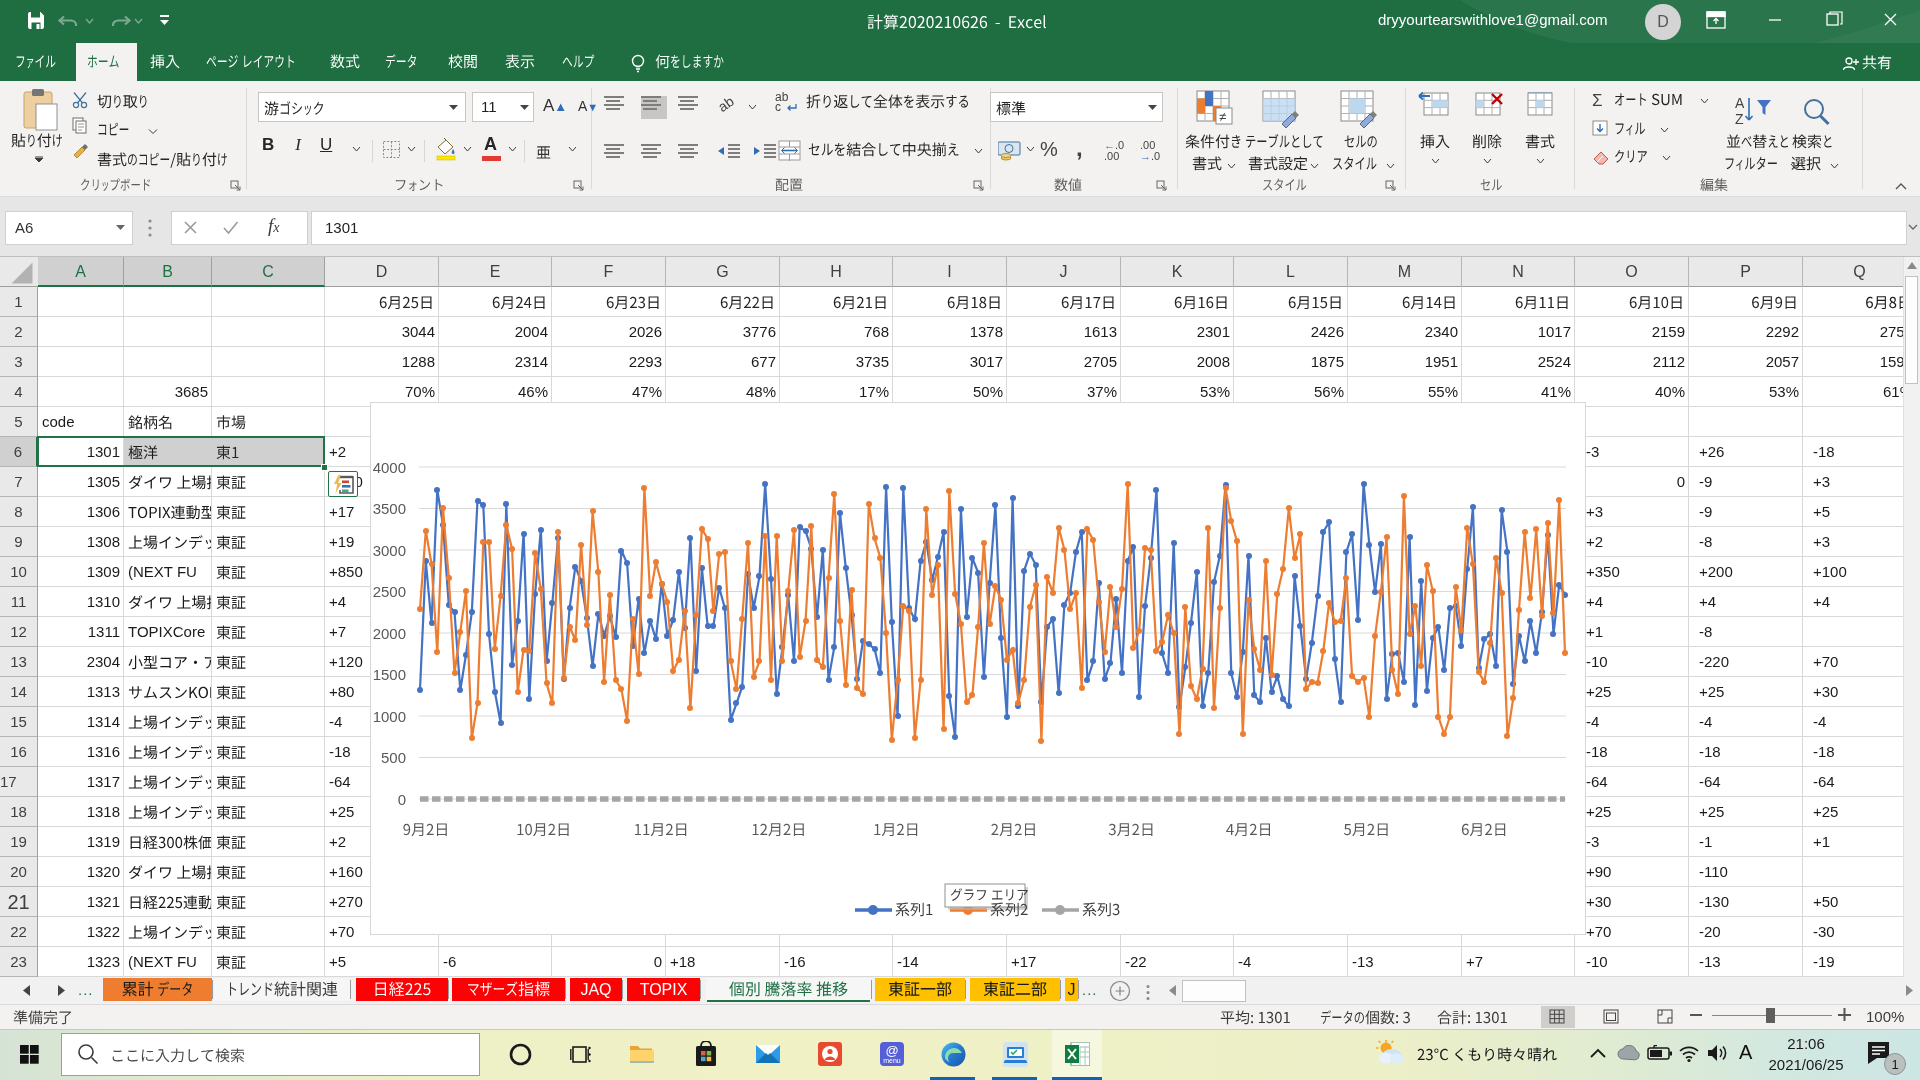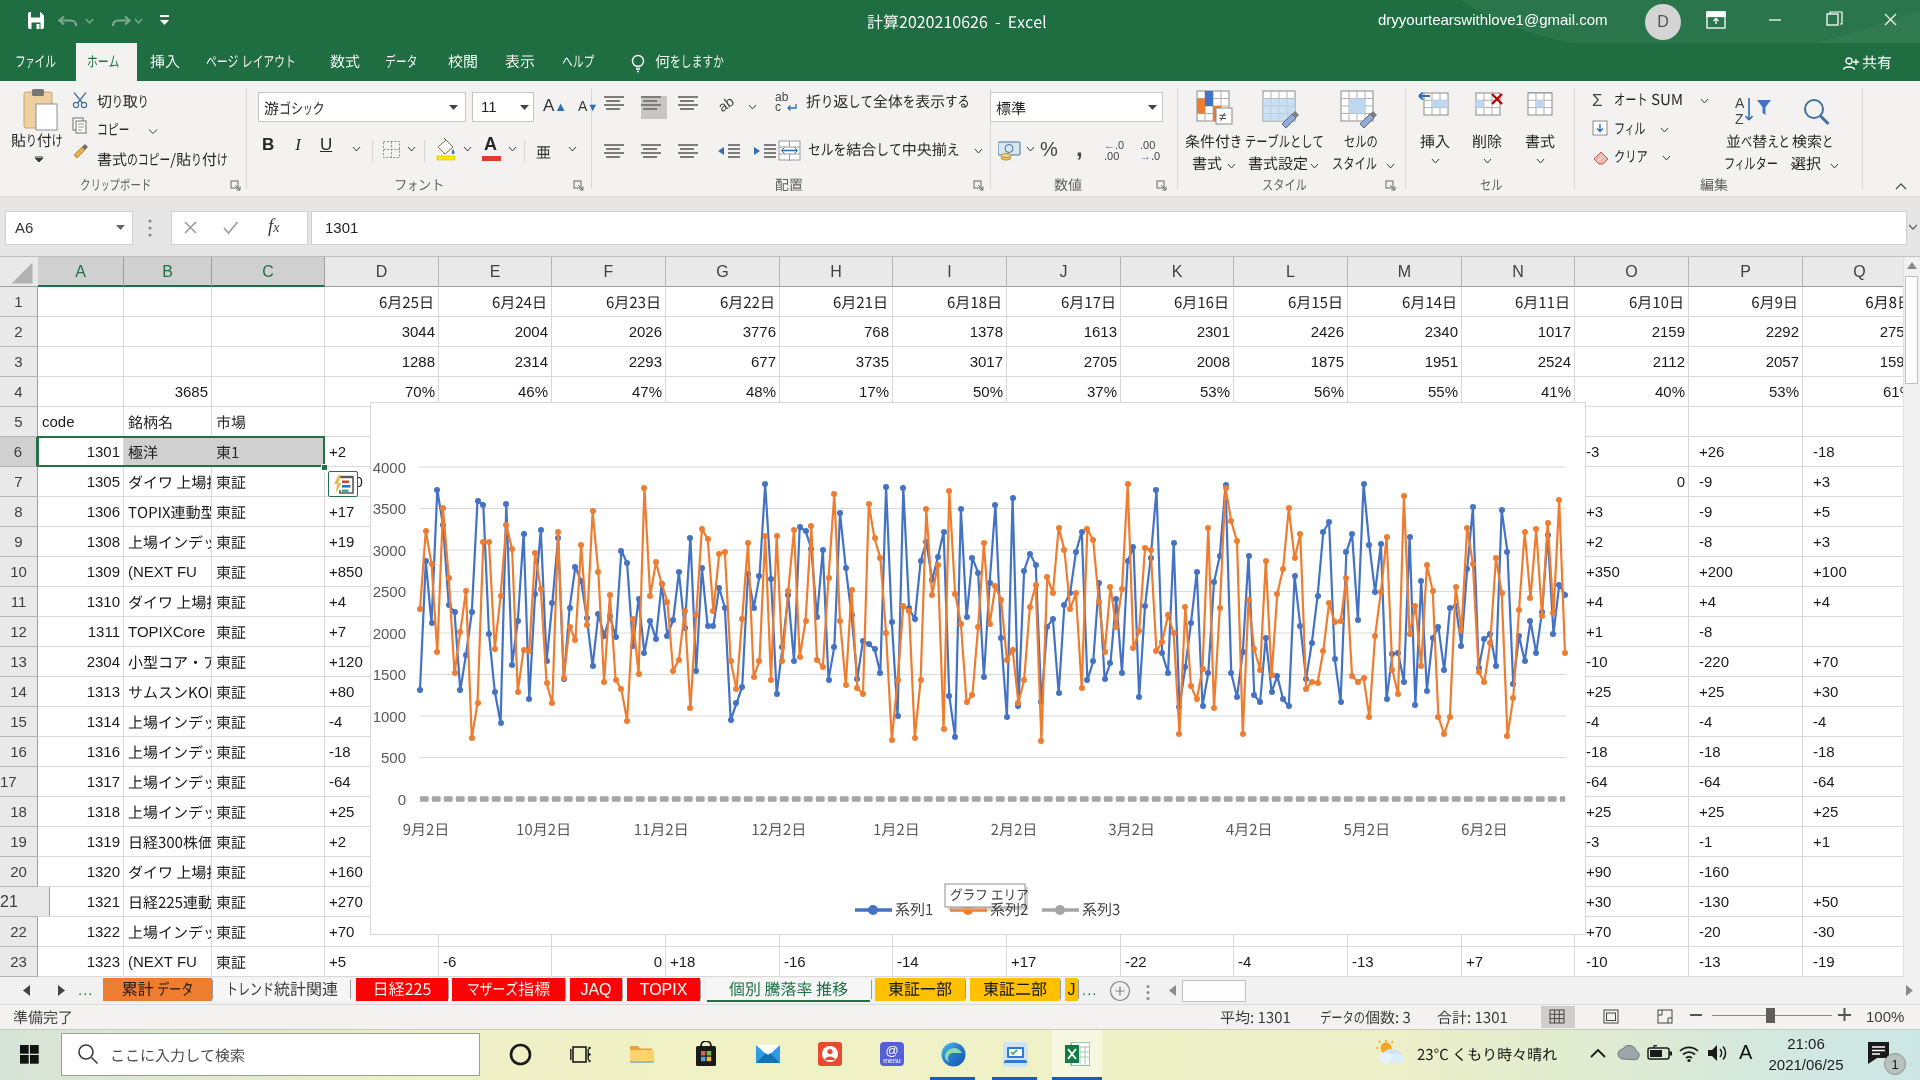--- a/index.html
+++ b/index.html
@@ -393,21 +393,21 @@
 <div class="abs" style="left:0;top:587px;width:38px;height:30px;background:#e9e9e9;border-right:1px solid #9f9f9f;border-bottom:1px solid #b5b5b5;text-align:center;line-height:30px;font-size:15px;color:#3f3f3f">11</div>
 <div class="abs" style="left:0;top:617px;width:38px;height:30px;background:#e9e9e9;border-right:1px solid #9f9f9f;border-bottom:1px solid #b5b5b5;text-align:center;line-height:30px;font-size:15px;color:#3f3f3f">12</div>
 <div class="abs" style="left:0;top:647px;width:38px;height:30px;background:#e9e9e9;border-right:1px solid #9f9f9f;border-bottom:1px solid #b5b5b5;text-align:center;line-height:30px;font-size:15px;color:#3f3f3f">13</div>
 <div class="abs" style="left:0;top:677px;width:38px;height:30px;background:#e9e9e9;border-right:1px solid #9f9f9f;border-bottom:1px solid #b5b5b5;text-align:center;line-height:30px;font-size:15px;color:#3f3f3f">14</div>
 <div class="abs" style="left:0;top:707px;width:38px;height:30px;background:#e9e9e9;border-right:1px solid #9f9f9f;border-bottom:1px solid #b5b5b5;text-align:center;line-height:30px;font-size:15px;color:#3f3f3f">15</div>
 <div class="abs" style="left:0;top:737px;width:38px;height:30px;background:#e9e9e9;border-right:1px solid #9f9f9f;border-bottom:1px solid #b5b5b5;text-align:center;line-height:30px;font-size:15px;color:#3f3f3f">16</div>
 <div class="abs" style="left:0;top:767px;width:38px;height:30px;background:#e9e9e9;border-right:1px solid #9f9f9f;border-bottom:1px solid #b5b5b5;line-height:30px;font-size:15px;color:#3f3f3f">17</div>
 <div class="abs" style="left:0;top:797px;width:38px;height:30px;background:#e9e9e9;border-right:1px solid #9f9f9f;border-bottom:1px solid #b5b5b5;text-align:center;line-height:30px;font-size:15px;color:#3f3f3f">18</div>
 <div class="abs" style="left:0;top:827px;width:38px;height:30px;background:#e9e9e9;border-right:1px solid #9f9f9f;border-bottom:1px solid #b5b5b5;text-align:center;line-height:30px;font-size:15px;color:#3f3f3f">19</div>
 <div class="abs" style="left:0;top:857px;width:38px;height:30px;background:#e9e9e9;border-right:1px solid #9f9f9f;border-bottom:1px solid #b5b5b5;text-align:center;line-height:30px;font-size:15px;color:#3f3f3f">20</div>
-<div class="abs" style="left:0;top:887px;width:50px;height:30px;background:#e9e9e9;border-right:1px solid #9f9f9f;border-bottom:1px solid #b5b5b5;line-height:30px;font-size:16px;color:#3f3f3f">21</div>
+<div class="abs" style="left:0;top:887px;width:38px;height:30px;background:#e9e9e9;border-right:1px solid #9f9f9f;border-bottom:1px solid #b5b5b5;text-align:center;line-height:30px;font-size:20px;color:#3f3f3f">21</div>
 <div class="abs" style="left:0;top:917px;width:38px;height:30px;background:#e9e9e9;border-right:1px solid #9f9f9f;border-bottom:1px solid #b5b5b5;text-align:center;line-height:30px;font-size:15px;color:#3f3f3f">22</div>
 <div class="abs" style="left:0;top:947px;width:38px;height:30px;background:#e9e9e9;border-right:1px solid #9f9f9f;border-bottom:1px solid #b5b5b5;text-align:center;line-height:30px;font-size:15px;color:#3f3f3f">23</div>
 <svg class="abs" style="left:0;top:287px" width="1920" height="690" stroke="#d9d9d9" fill="none">
     <path d="M123.5 0 V690"></path>
     <path d="M211.5 0 V690"></path>
     <path d="M324.5 0 V690"></path>
     <path d="M438.5 0 V690"></path>
     <path d="M551.5 0 V690"></path>
     <path d="M665.5 0 V690"></path>
     <path d="M779.5 0 V690"></path>
@@ -566,21 +566,21 @@
 <div class="num" style="left:1699px;top:557px">+200</div>
 <div class="num" style="left:1699px;top:587px">+4</div>
 <div class="num" style="left:1699px;top:617px">-8</div>
 <div class="num" style="left:1699px;top:647px">-220</div>
 <div class="num" style="left:1699px;top:677px">+25</div>
 <div class="num" style="left:1699px;top:707px">-4</div>
 <div class="num" style="left:1699px;top:737px">-18</div>
 <div class="num" style="left:1699px;top:767px">-64</div>
 <div class="num" style="left:1699px;top:797px">+25</div>
 <div class="num" style="left:1699px;top:827px">-1</div>
-<div class="num" style="left:1699px;top:857px">-160</div>
+<div class="num" style="left:1699px;top:857px">-110</div>
 <div class="num" style="left:1699px;top:887px">-130</div>
 <div class="num" style="left:1699px;top:917px">-20</div>
 <div class="num" style="left:1699px;top:947px">-13</div>
 <div class="num" style="left:1813px;top:437px">-18</div>
 <div class="num" style="left:1813px;top:467px">+3</div>
 <div class="num" style="left:1813px;top:497px">+5</div>
 <div class="num" style="left:1813px;top:527px">+3</div>
 <div class="num" style="left:1813px;top:557px">+100</div>
 <div class="num" style="left:1813px;top:587px">+4</div>
 <div class="num" style="left:1813px;top:647px">+70</div>

